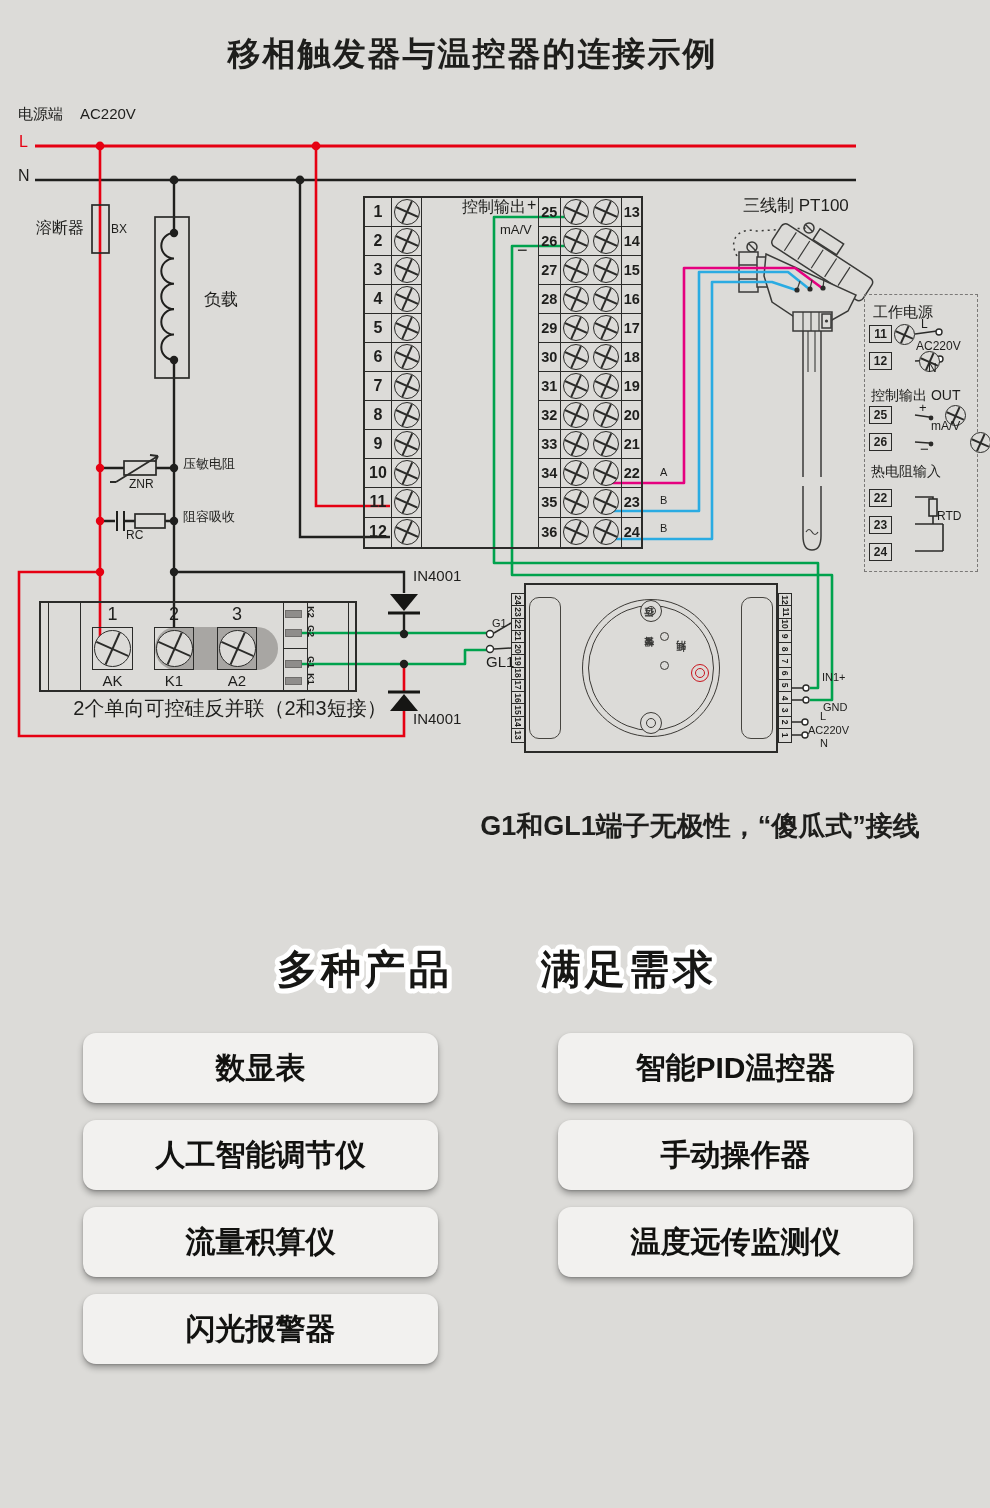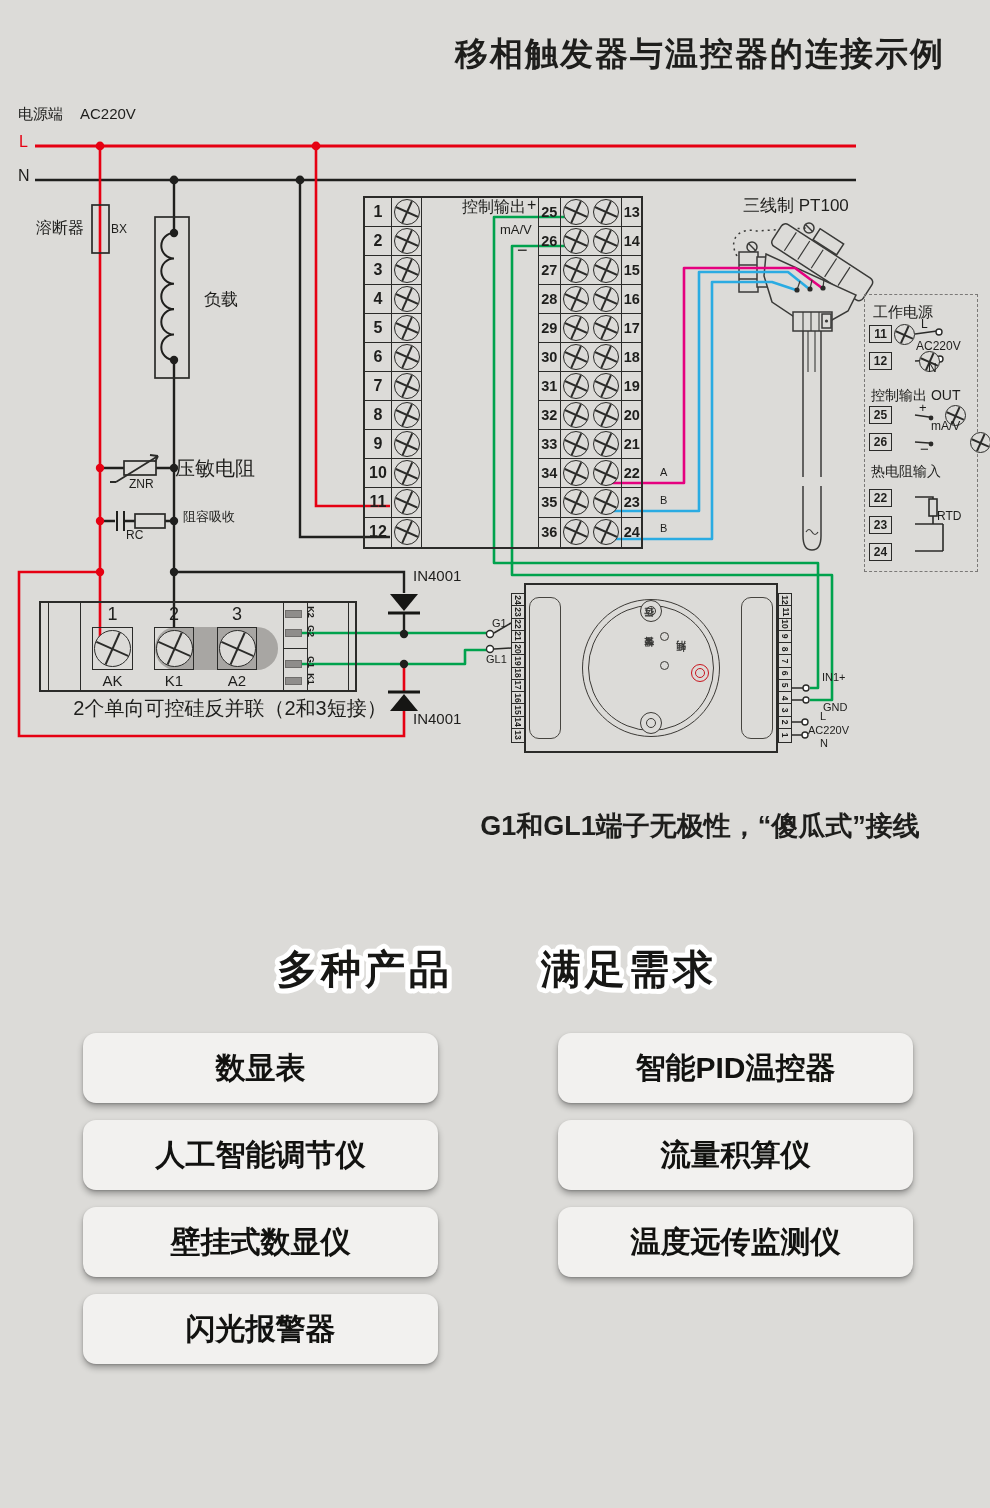--- a/index.html
+++ b/index.html
@@ -39,21 +39,21 @@
 .ring.thin{border-width:1.3px}
 .vtext{position:absolute;writing-mode:vertical-rl;transform:rotate(180deg);font-size:9.5px;font-weight:bold;color:#3a3a38;z-index:4;letter-spacing:1px}
 
 .gterm{position:absolute;width:17px;height:8px;background:#8f8d8b;border:1px solid #6f6d6b;z-index:3}
 .glabel{position:absolute;font-size:9px;font-weight:bold;transform:rotate(90deg);z-index:3}
 .legnum{position:absolute;width:23px;height:18px;border:1.6px solid var(--ln);display:flex;align-items:center;justify-content:center;font-size:12px;font-weight:bold;z-index:3}
 .legend{position:absolute;border:1.6px dashed #7b7977;z-index:2}
 .graybar{position:absolute;background:#a8a6a3;border-radius:21px;z-index:2}
 .scrbox{position:absolute;border:1.7px solid var(--ln);z-index:2}
 
-.title{position:absolute;left:0;top:32px;width:945px;text-align:right;font-size:33px;font-weight:bold;letter-spacing:2px;z-index:4}
+.title{position:absolute;left:0;top:32px;width:945px;text-align:center;font-size:33px;font-weight:bold;letter-spacing:2px;z-index:4}
 .note{position:absolute;left:450px;top:808px;width:500px;text-align:center;font-size:27px;font-weight:bold;z-index:4}
 .products{position:absolute;left:83px;top:1033px;width:830px;display:grid;grid-template-columns:355px 355px;column-gap:120px;row-gap:17px;z-index:4}
 .product-btn{height:70px;border-radius:13px;background:var(--btn);box-shadow:0 4px 6px rgba(0,0,0,.30),0 1px 2px rgba(0,0,0,.18);display:flex;align-items:center;justify-content:center;font-size:30px;font-weight:600;color:#121210;cursor:pointer}
 .red{color:var(--red)}
 .ctr{text-align:center}
 </style>
 </head>
 <body>
 
 <div class="page" style="--bg: #dcdbd8; --ln: #2b2b29; --red: #e60012; --green: #00a24d; --mag: #e5007f; --blue: #2aabe2; --logo: #c9151e; --btn: #f2f1ef;">
@@ -186,21 +186,21 @@
   <div class="title">移相触发器与温控器的连接示例</div>
   <span class="lbl" style="left:18px;top:105px;font-size:15px">电源端</span>
   <span class="lbl" style="left:80px;top:105px;font-size:15px">AC220V</span>
   <span class="lbl red" style="left:19px;top:133px;font-size:16px">L</span>
   <span class="lbl" style="left:18px;top:167px;font-size:16px">N</span>
 
   
   <span class="lbl" style="left:36px;top:219px;font-size:16px">溶断器</span>
   <span class="lbl" style="left:111px;top:223px;font-size:12px">BX</span>
   <span class="lbl" style="left:204px;top:290px;font-size:17px">负载</span>
-  <span class="lbl" style="left:175px;top:457px;font-size:20px">压敏电阻</span>
+  <span class="lbl" style="left:183px;top:457px;font-size:13px">压敏电阻</span>
   <span class="lbl" style="left:129px;top:478px;font-size:12px">ZNR</span>
   <span class="lbl" style="left:183px;top:510px;font-size:13px">阻容吸收</span>
   <span class="lbl" style="left:126px;top:529px;font-size:12px">RC</span>
   <span class="lbl" style="left:413px;top:567px;font-size:15px">IN4001</span>
   <span class="lbl" style="left:413px;top:710px;font-size:15px">IN4001</span>
 
   
   <div class="block" style="left:363px;top:196px;width:280px;height:353px"></div>
   <div class="strip" style="left:364px;top:197px;width:58px;height:351px">
       <div class="lrow">
@@ -382,21 +382,21 @@
   <span class="screw lg" style="left:156px;top:630px"></span>
   <span class="screw lg" style="left:219px;top:630px"></span>
   <span class="lbl ctr" style="left:92px;top:604px;width:41px;font-size:18px">1</span>
   <span class="lbl ctr" style="left:154px;top:604px;width:40px;font-size:18px">2</span>
   <span class="lbl ctr" style="left:217px;top:604px;width:40px;font-size:18px">3</span>
   <span class="lbl ctr" style="left:92px;top:672px;width:41px;font-size:15px">AK</span>
   <span class="lbl ctr" style="left:154px;top:672px;width:40px;font-size:15px">K1</span>
   <span class="lbl ctr" style="left:217px;top:672px;width:40px;font-size:15px">A2</span>
   <span class="lbl ctr" style="left:60px;top:697px;width:340px;font-size:20px">2个单向可控硅反并联（2和3短接）</span>
   <span class="lbl" style="left:492px;top:617px;font-size:11px">G1</span>
-  <span class="lbl" style="left:486px;top:653px;font-size:11px">GL1</span>
+  <span class="lbl" style="left:486px;top:653px;font-size:15px">GL1</span>
 
   
   <div class="block" style="left:524px;top:583px;width:254px;height:170px"></div>
   <div class="vstrip" style="left:511px;top:593px;height:150px">
       <div class="vcell">
         <span>24</span>
       </div>
       <div class="vcell">
         <span>23</span>
       </div>
@@ -495,18 +495,18 @@
   <div class="note">G1和GL1端子无极性，“傻瓜式”接线</div>
 
   <svg class="abs" style="left:0;top:933px;z-index:4" width="990" height="80">
     <text x="497" y="50" text-anchor="middle" font-size="40" font-weight="bold" letter-spacing="4" fill="#171715" stroke="#ffffff" stroke-width="10" paint-order="stroke" stroke-linejoin="round">多种产品　　满足需求</text>
   </svg>
 
   <div class="products">
       <div class="product-btn">数显表</div>
       <div class="product-btn">智能PID温控器</div>
       <div class="product-btn">人工智能调节仪</div>
+      <div class="product-btn">手动操作器</div>
       <div class="product-btn">流量积算仪</div>
-      <div class="product-btn">壁挂式数显仪</div>
       <div class="product-btn">温度远传监测仪</div>
       <div class="product-btn">闪光报警器</div>
     </div>
 <span class="gterm" style="left: 285px; top: 610px;"></span><span class="glabel" style="left: 305px; top: 607px;">K2</span><span class="gterm" style="left: 285px; top: 629px;"></span><span class="glabel" style="left: 305px; top: 626px;">G2</span><span class="gterm" style="left: 285px; top: 660px;"></span><span class="glabel" style="left: 305px; top: 657px;">G1</span><span class="gterm" style="left: 285px; top: 677px;"></span><span class="glabel" style="left: 305px; top: 674px;">K1</span></div>
 
 </body></html>

